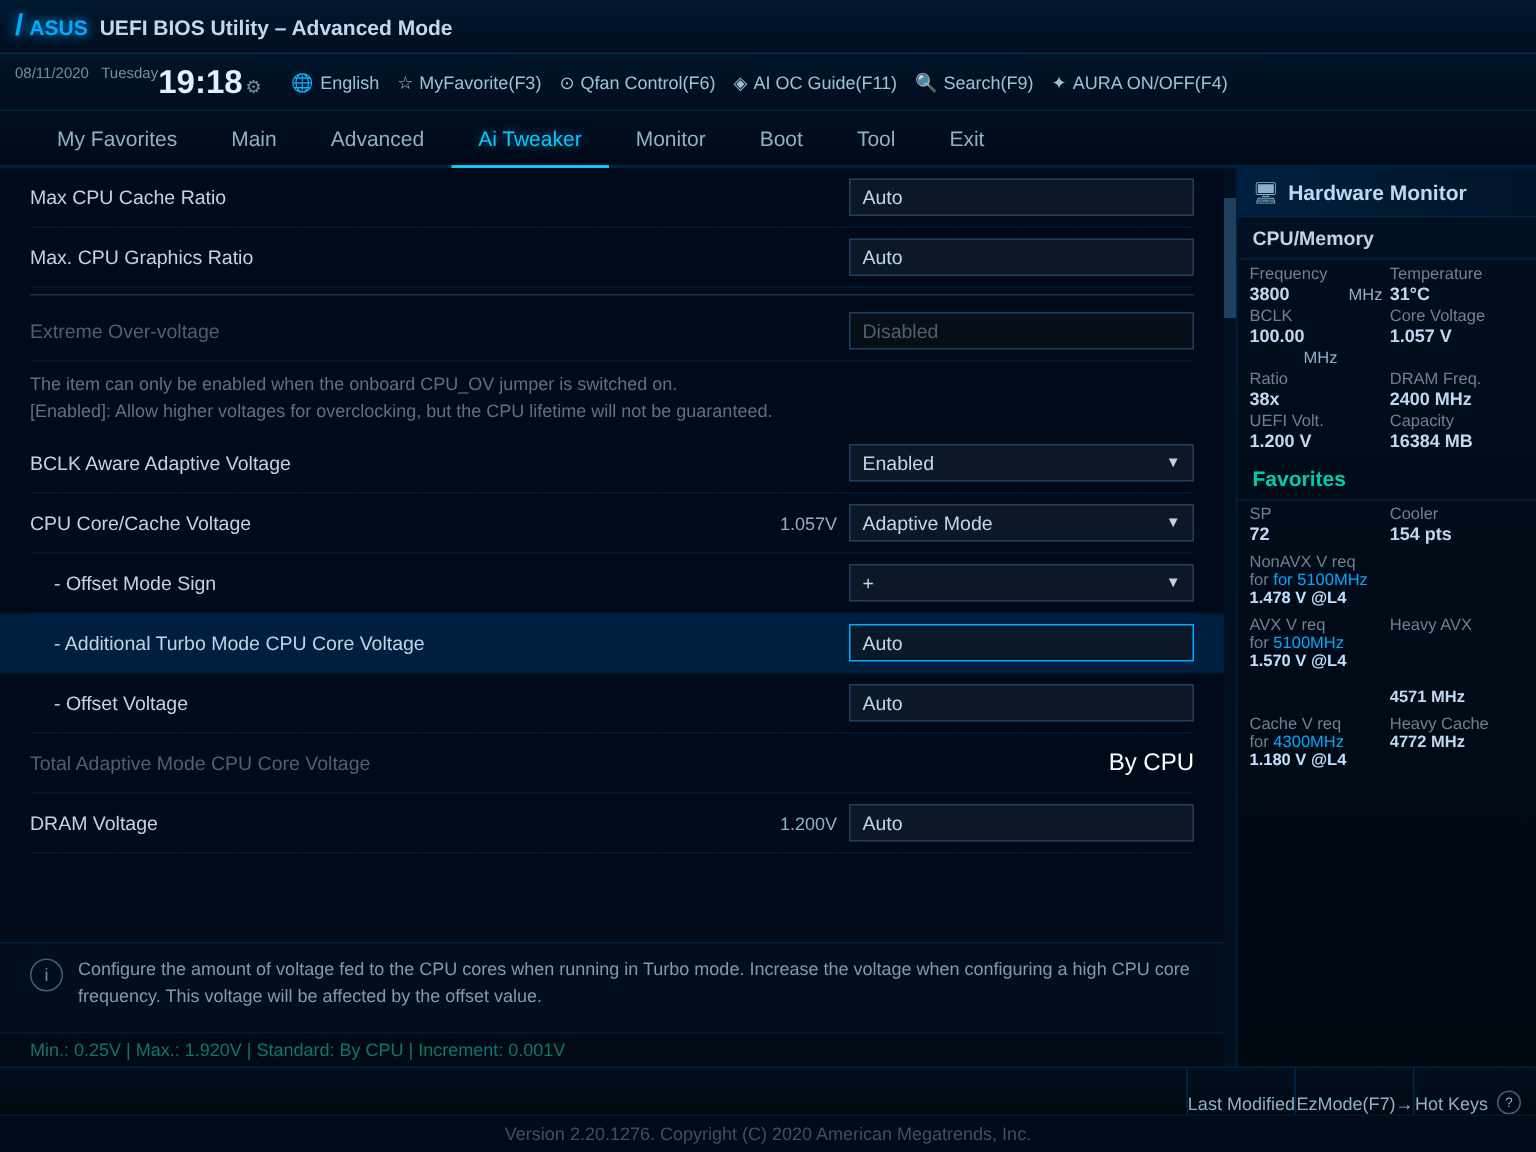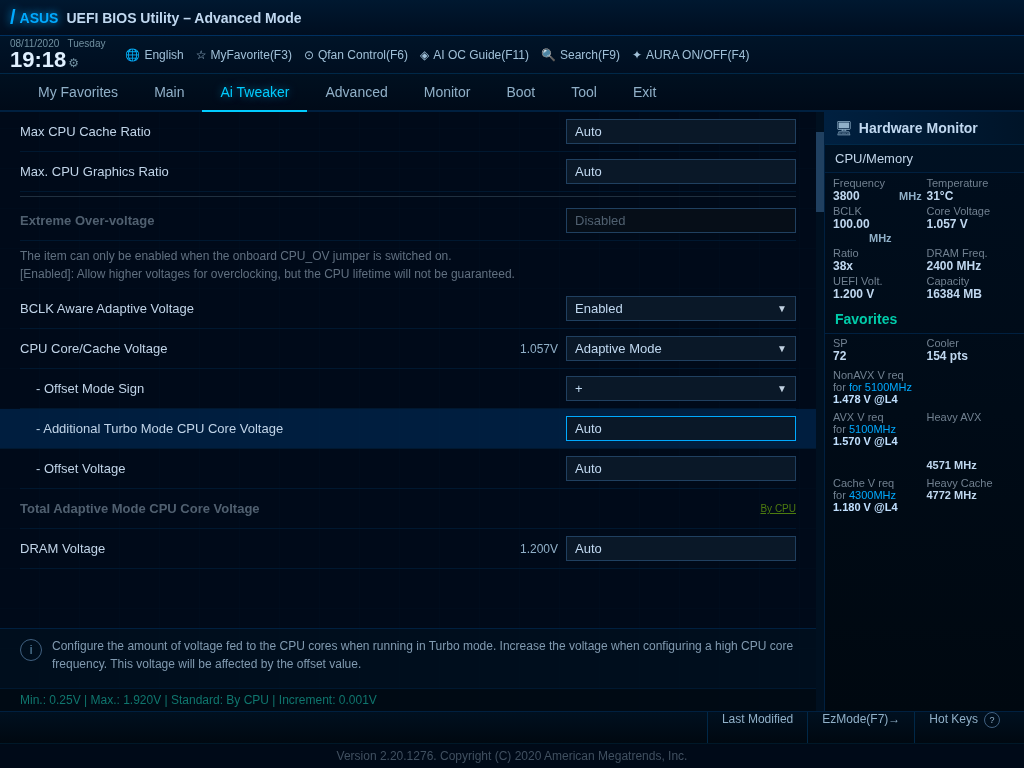--- a/index.html
+++ b/index.html
@@ -72,21 +72,21 @@
       display: flex;
       align-items: center;
       background: linear-gradient(180deg, #001428 0%, #000e20 100%);
       height: 38px;
       border-bottom: 1px solid #002848;
       padding: 0 10px;
       gap: 0;
     }
     .header-datetime {
       display: flex;
-      flex-direction: column;
+      flex-direction: row;
       margin-right: 10px;
     }
     .header-date { font-size: 10px; color: #7090a0; }
     .header-time { font-size: 22px; color: #e0f0ff; font-weight: bold; line-height: 1; }
     .header-gear { color: #7090a0; font-size: 12px; margin-left: 2px; }
     .header-icons {
       display: flex;
       align-items: center;
       gap: 12px;
       margin-left: 10px;
@@ -163,21 +163,21 @@
     .setting-row.highlighted {
       background: rgba(0,60,120,0.4);
       margin: 0 -20px;
       padding: 6px 20px;
     }
     .setting-label {
       flex: 1;
       color: #c0d4e8;
       font-size: 13px;
     }
-    .setting-label.dimmed { color: #506070; font-weight: bold; }
+    .setting-label.dimmed { color: #506070; }
     .setting-label.indented { padding-left: 16px; }
     .setting-value {
       font-size: 12px;
       color: #90b0c8;
       margin-right: 8px;
       min-width: 50px;
       text-align: right;
     }
     .setting-select {
       min-width: 230px;
@@ -211,23 +211,22 @@
     }
 
     .info-text {
       color: #607080;
       font-size: 12px;
       line-height: 1.5;
       padding: 6px 0;
     }
 
     .by-cpu-text {
-      color: #4d7c0f;
-      font-size: 10px;
-      text-decoration: underline;
+      color: #ffffff;
+      font-size: 16px;
     }
 
     
     .desc-box {
       background: rgba(0,15,30,0.8);
       border-top: 1px solid #002040;
       padding: 8px 20px;
       min-height: 60px;
       display: flex;
       align-items: flex-start;
@@ -285,21 +284,21 @@
     .hw-monitor-title {
       color: #c0d8f0;
       font-size: 14px;
       font-weight: bold;
     }
 
     .section-header {
       padding: 6px 10px;
       color: #c0d4e8;
       font-size: 13px;
-      font-weight: normal;
+      font-weight: bold;
       border-bottom: 1px solid #002040;
       background: rgba(0,20,40,0.5);
     }
 
     .prediction-header {
       padding: 6px 10px;
       color: #00ccaa;
       font-size: 14px;
       font-weight: bold;
       border-bottom: 1px solid #002040;
@@ -316,21 +315,21 @@
       font-size: 11px;
     }
     .hw-value {
       color: #c0d8f0;
       font-size: 12px;
       font-weight: bold;
     }
     .hw-unit {
       color: #90b0c8;
       font-size: 11px;
-      font-weight: bold;
+      font-weight: normal;
       padding-left: 36px;
     }
 
     .scrollbar-track {
       width: 8px;
       background: #001020;
       position: relative;
     }
     .scrollbar-thumb {
       width: 8px;
@@ -354,23 +353,23 @@
       align-items: center;
       justify-content: flex-end;
       background: linear-gradient(180deg, #001020 0%, #000810 100%);
       height: 32px;
       border-top: 1px solid #002040;
       padding: 0 10px;
       gap: 0;
     }
     .status-item {
       display: flex;
-      align-items: flex-start;
+      align-items: flex-end;
       gap: 6px;
-      padding: 0 14px;
+      padding: 0 0;
       border-left: 1px solid #002848;
       height: 100%;
       color: #90b0c8;
       font-size: 12px;
       cursor: pointer;
     }
 
     
     .footer {
       background: #000a18;
@@ -434,25 +433,25 @@
     </div>
   </div>
 
   <div class="nav-tabs">
     <div class="nav-tab">
       <span>My Favorites</span>
     </div>
     <div class="nav-tab">
       <span>Main</span>
     </div>
+    <div class="nav-tab">
+      <span>Advanced</span>
+    </div>
     <div class="nav-tab active">
       <span>Ai Tweaker</span>
-    </div>
-    <div class="nav-tab">
-      <span>Advanced</span>
     </div>
     <div class="nav-tab">
       <span>Monitor</span>
     </div>
     <div class="nav-tab">
       <span>Boot</span>
     </div>
     <div class="nav-tab">
       <span>Tool</span>
     </div>

